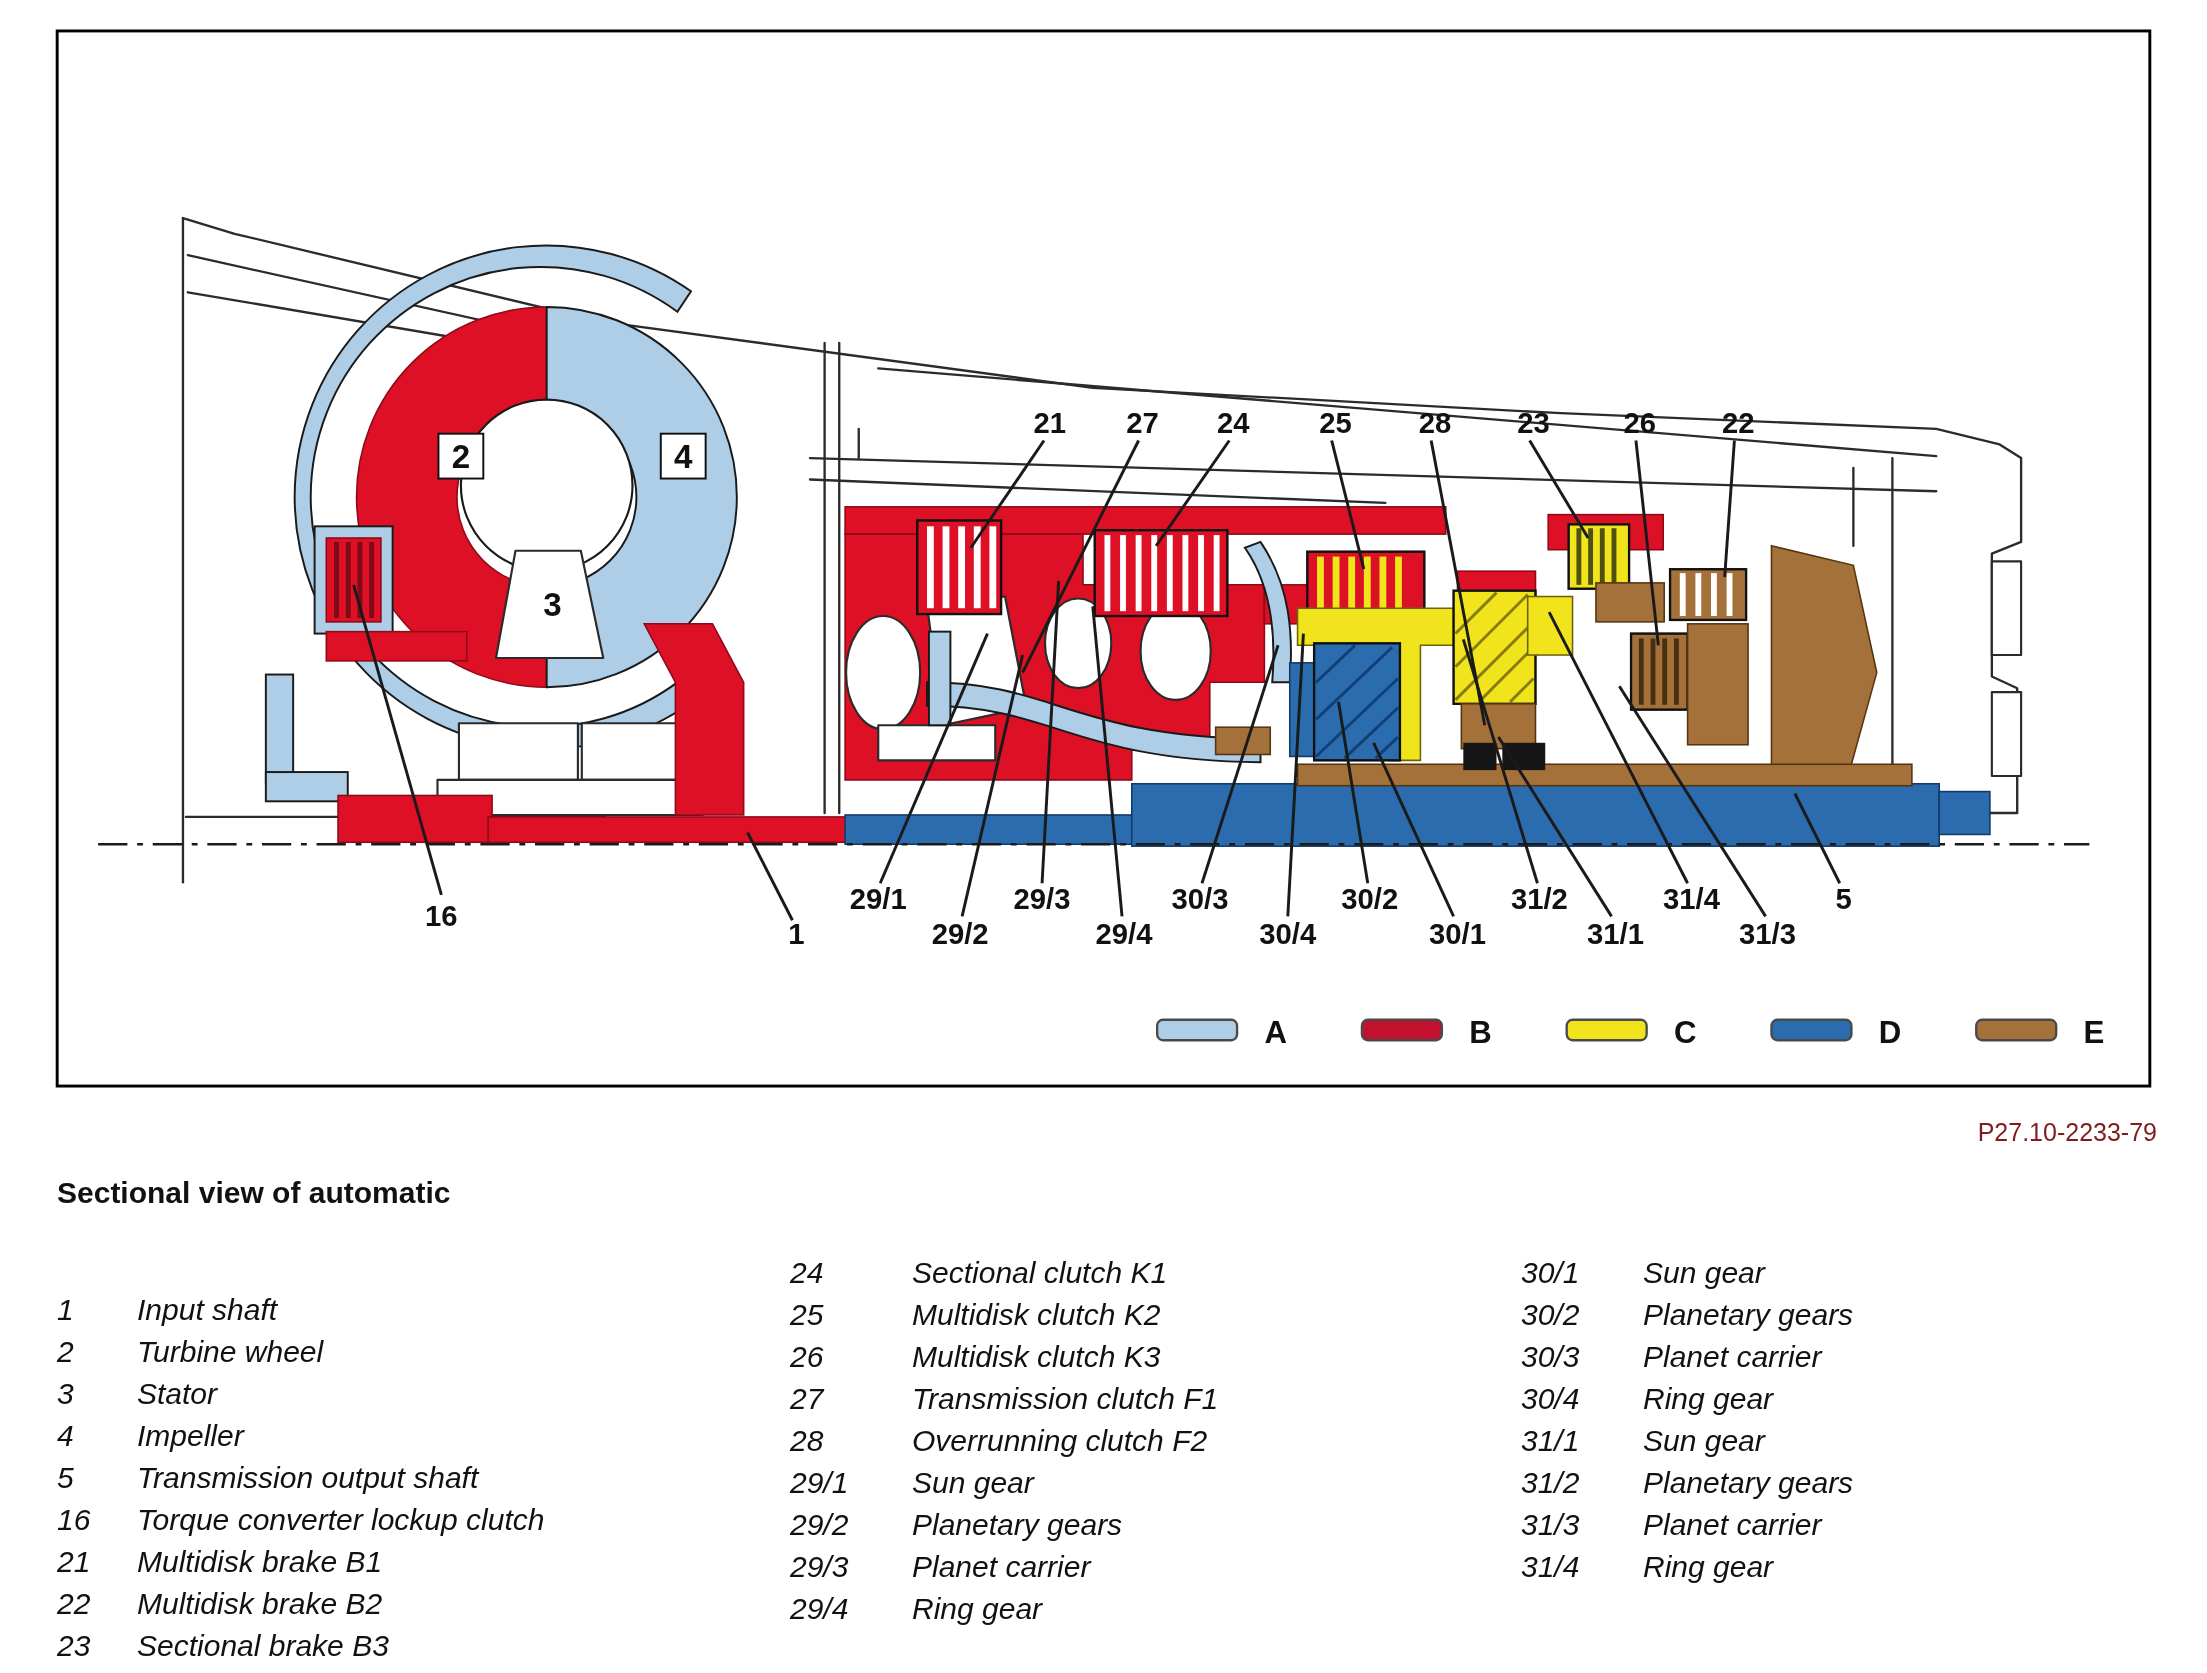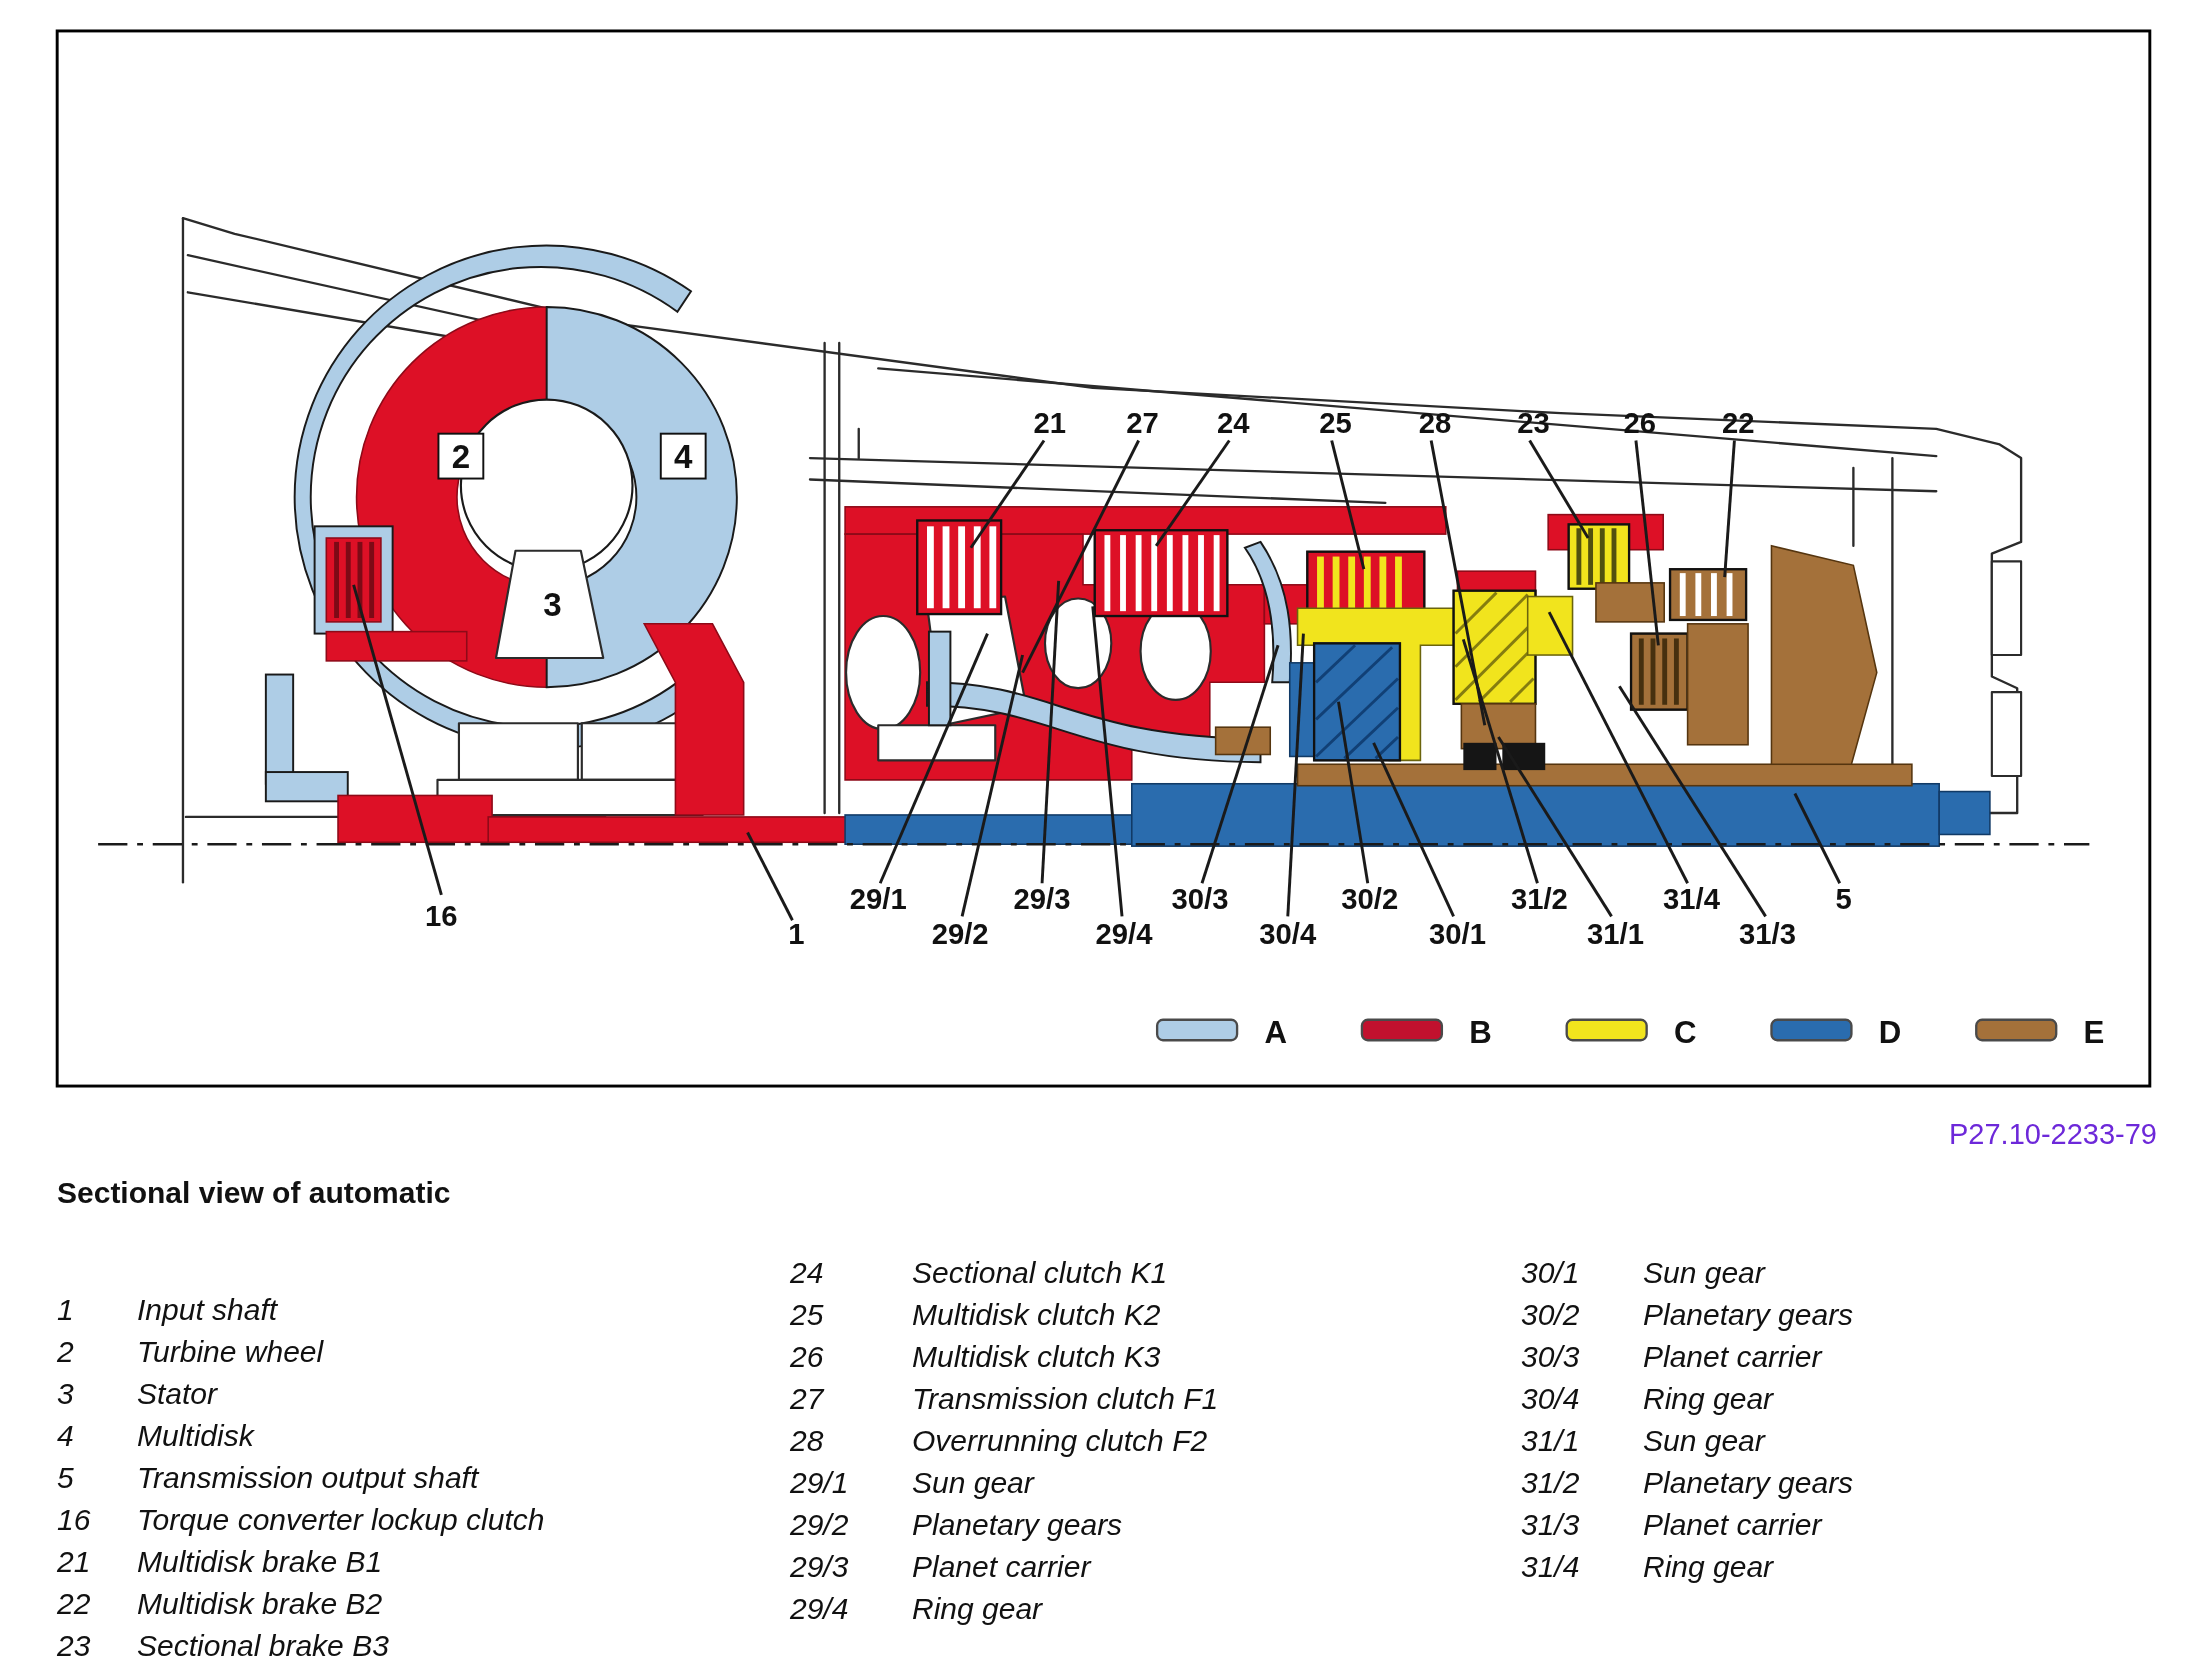--- a/index.html
+++ b/index.html
@@ -1,20 +1,20 @@
 <!DOCTYPE html>
 <html><head>
 <meta charset="utf-8">
 <style>
   html,body{margin:0;padding:0;background:#fff;}
   .page{position:relative;width:2208px;height:1674px;background:#fff;overflow:hidden;
         font-family:"Liberation Sans",sans-serif;color:#111;}
   .diagram-box{position:absolute;left:55px;top:29px;width:2097px;height:1059px;}
   .diagram-box svg{position:absolute;left:0;top:0;width:100%;height:100%;}
-  .fig-code{position:absolute;top:1118px;right:51px;font-size:29px;color:#6d28d9;}
+  .fig-code{position:absolute;top:1118px;right:51px;font-size:25px;color:#7f1d1d;}
   .caption{position:absolute;left:57px;top:1174px;font-size:30px;font-weight:bold;line-height:38px;}
   .pcol{position:absolute;font-size:30px;font-style:italic;line-height:42px;}
   .pcol .row{display:flex;height:42px;align-items:center;}
   .pcol .num{flex:0 0 auto;}
   .pcol1{left:57px;top:1289px;}  .pcol1 .num{width:80px;}
   .pcol2{left:790px;top:1252px;} .pcol2 .num{width:122px;}
   .pcol3{left:1521px;top:1252px;}.pcol3 .num{width:122px;}
   
   .oline{fill:none;stroke:#2b2b2b;stroke-width:2.4;stroke-linejoin:round;stroke-linecap:round;}
   .wpart{fill:#fff;stroke:#2b2b2b;stroke-width:2.2;stroke-linejoin:round;}
@@ -304,21 +304,21 @@
       <div class="row">
         <span class="num">2</span>
         <span class="lbl">Turbine wheel</span>
       </div>
       <div class="row">
         <span class="num">3</span>
         <span class="lbl">Stator</span>
       </div>
       <div class="row">
         <span class="num">4</span>
-        <span class="lbl">Multidisk</span>
+        <span class="lbl">Impeller</span>
       </div>
       <div class="row">
         <span class="num">5</span>
         <span class="lbl">Transmission output shaft</span>
       </div>
       <div class="row">
         <span class="num">16</span>
         <span class="lbl">Torque converter lockup clutch</span>
       </div>
       <div class="row">

